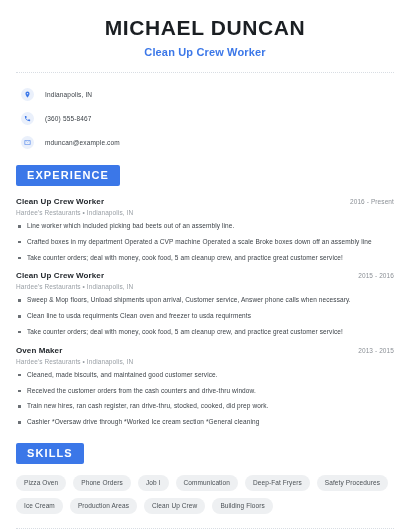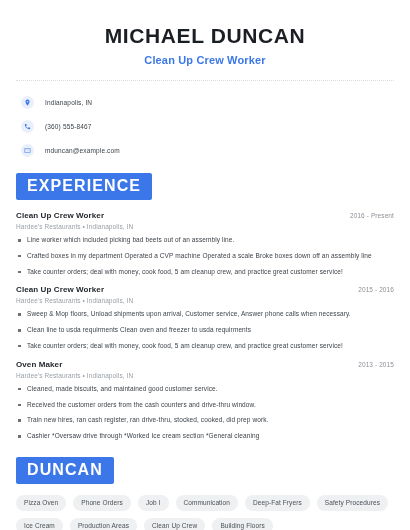--- a/index.html
+++ b/index.html
@@ -17,21 +17,21 @@
   .page {
     width: 410px;
     height: 530px;
     box-sizing: border-box;
     padding: 0 16px;
     position: relative;
   }
 
   
   .header {
-    padding-top: 24px;
+    padding-top: 16px;
     text-align: center;
   }
   .full-name {
     font-size: 21px;
     font-weight: bold;
     letter-spacing: 0.6px;
     color: #1b1f23;
     line-height: 1.15;
     margin: 0;
   }
@@ -78,21 +78,21 @@
     color: #3c4248;
     letter-spacing: 0.15px;
   }
 
   
   .section { margin-top: 16px; }
   .section-badge {
     display: inline-block;
     background: #3b77e8;
     color: #ffffff;
-    font-size: 16px;
+    font-size: 11px;
     font-weight: bold;
     letter-spacing: 1.1px;
     padding: 4px 11px 5px 11px;
     border-radius: 2px;
   }
 
   
   .jobs { margin-top: 11px; }
   .job { margin-bottom: 9px; }
   .job-head {
@@ -251,21 +251,21 @@
           <li class="bullet">Received the customer orders from the cash counters and drive-thru window.</li>
           <li class="bullet">Train new hires, ran cash register, ran drive-thru, stocked, cooked, did prep work.</li>
           <li class="bullet">Cashier *Oversaw drive through *Worked Ice cream section *General cleaning</li>
         </ul>
       </div>
 
     </div>
   </div>
 
   <div class="section">
-    <div class="section-badge">DUNCAN</div>
+    <div class="section-badge">SKILLS</div>
 
     <div class="skills-wrap">
       <span class="skill-tag">Pizza Oven</span>
       <span class="skill-tag">Phone Orders</span>
       <span class="skill-tag">Job I</span>
       <span class="skill-tag">Communication</span>
       <span class="skill-tag">Deep-Fat Fryers</span>
       <span class="skill-tag">Safety Procedures</span>
       <span class="skill-tag">Ice Cream</span>
       <span class="skill-tag">Production Areas</span>

